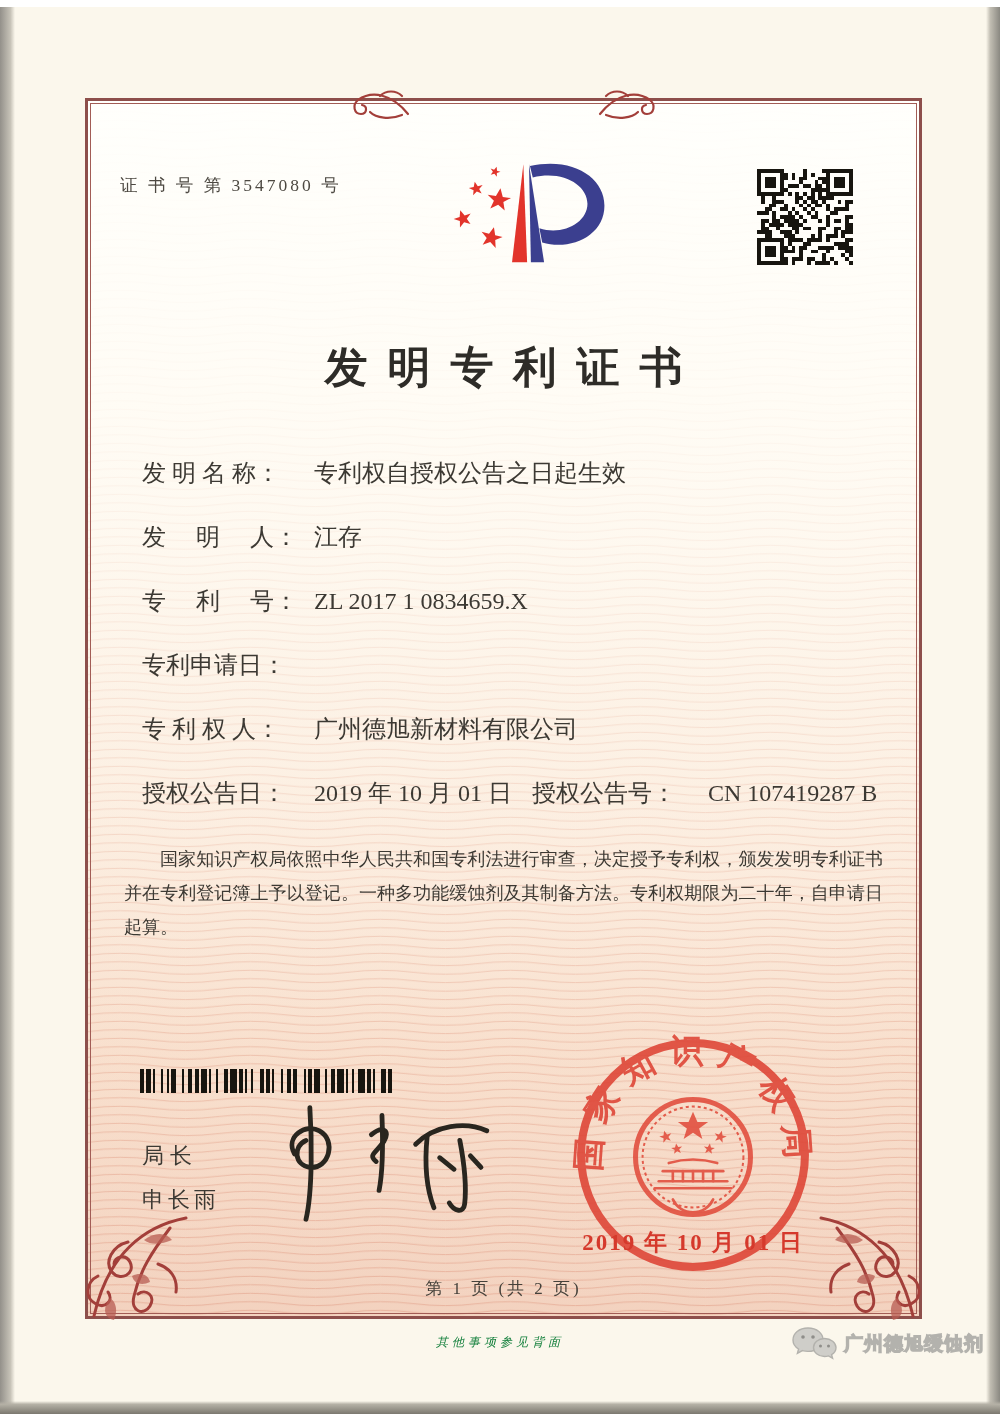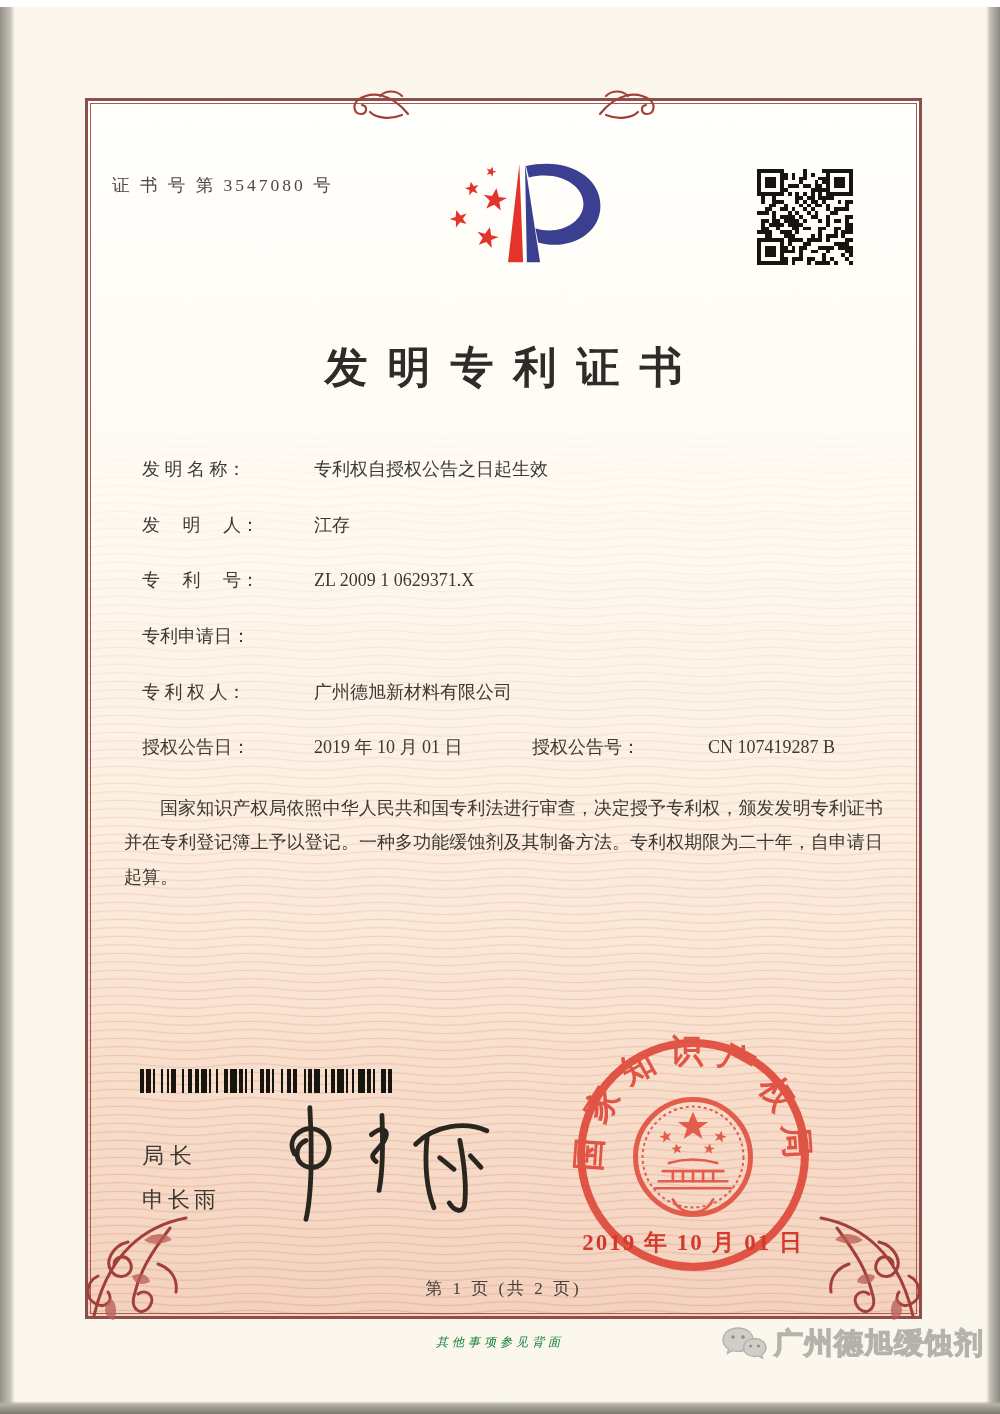--- a/index.html
+++ b/index.html
@@ -16,30 +16,30 @@
   .guilloche{position:absolute;inset:0;width:100%;height:100%;z-index:1;opacity:.55;}
   .fade{position:absolute;inset:0;z-index:2;background:linear-gradient(180deg,rgba(255,255,252,.98) 0%,rgba(255,252,245,.92) 25%,rgba(253,243,231,.6) 50%,rgba(250,227,207,.18) 78%,rgba(248,215,192,0) 100%);}
   .content{position:relative;z-index:3;height:100%;}
 
   .ornament{position:absolute;z-index:7;pointer-events:none;}
   .orn-bl{left:-14px;bottom:-12px;}
   .orn-br{right:-14px;bottom:-12px;transform:scaleX(-1);}
   .orn-tl{left:262px;top:-17px;}
   .orn-tr{left:508px;top:-17px;transform:scaleX(-1);}
 
-  .header-row{display:flex;align-items:flex-start;padding:50px 40px 0 24px;}
+  .header-row{display:flex;align-items:flex-start;padding:50px 40px 0 32px;}
   .cert-no{margin-top:22px;font-size:17.5px;letter-spacing:3px;color:#4d4942;white-space:nowrap;}
   .logo-wrap{flex:1;display:flex;justify-content:center;margin-left:-40px;}
   .qr{display:grid;grid-template-columns:repeat(25,1fr);width:96px;height:96px;margin:18px 26px 0 0;}
   .qr b{display:block;}
   .qr b.on{background:#17150f;}
 
   .doc-title{text-align:center;margin-top:56px;font-size:43px;font-weight:600;color:#2e2c28;letter-spacing:20px;padding-left:20px;}
 
-  .fields{margin-top:60px;padding:0 40px 0 54px;font-size:18px;color:#3c3933;}
+  .fields{margin-top:60px;padding:0 40px 0 54px;font-size:24px;color:#3c3933;}
   .field-row{display:flex;margin-bottom:30.5px;line-height:1.4;}
   .field-label{flex:none;width:172px;white-space:nowrap;}
   .field-value{flex:1;}
   .grant-row{display:flex;}
   .grant-row .field-label{width:172px;}
   .grant-row .v1{width:218px;}
   .grant-row .l2{width:176px;}
 
   .paras{margin-top:26px;padding:0 36px;font-size:18px;line-height:1.9;color:#3c3933;text-align:justify;}
   .paras p{margin:0;text-indent:2em;}
@@ -52,21 +52,21 @@
   .sig-name{position:absolute;left:54px;top:1084px;font-size:22px;color:#3c3933;letter-spacing:4px;}
   .signature{position:absolute;left:168px;top:995px;}
 
   .seal{position:absolute;left:484px;top:933px;width:242px;height:242px;z-index:4;mix-blend-mode:multiply;}
   .seal-date{position:absolute;left:0;width:100%;top:193px;text-align:center;font-size:23px;color:#d5392c;letter-spacing:2px;font-weight:600;z-index:5;}
 
   .page-info{position:absolute;left:0;right:0;bottom:16px;text-align:center;font-size:17px;letter-spacing:3px;color:#45413a;}
 
   .back-note{position:absolute;top:1334px;left:0;width:100%;text-align:center;font-size:12px;font-style:italic;letter-spacing:4px;color:#15803d;z-index:20;}
   .watermark{position:absolute;top:1324px;right:16px;display:flex;align-items:center;gap:6px;z-index:21;}
-  .wm-text{font-size:29px;font-weight:700;color:#d8d7d2;-webkit-text-stroke:1.2px #b3b2ad;letter-spacing:1px;font-family:"Liberation Sans","DejaVu Sans",sans-serif;}
+  .wm-text{font-size:19px;font-weight:700;color:#d8d7d2;-webkit-text-stroke:1.2px #b3b2ad;letter-spacing:1px;font-family:"Liberation Sans","DejaVu Sans",sans-serif;}
 </style>
 </head>
 <body>
 
 <div class="page">
   <div class="frame">
 
     <svg class="guilloche" xmlns="http://www.w3.org/2000/svg">
       <defs>
         <pattern id="wv" width="130" height="8.5" patternUnits="userSpaceOnUse">
@@ -780,21 +780,21 @@
         <div class="field-row">
           <span class="field-label">发 明 名 称：</span>
           <span class="field-value">专利权自授权公告之日起生效</span>
         </div>
         <div class="field-row">
           <span class="field-label">发　  明　 人：</span>
           <span class="field-value">江存</span>
         </div>
         <div class="field-row">
           <span class="field-label">专　  利　 号：</span>
-          <span class="field-value">ZL 2009 1 0629371.X</span>
+          <span class="field-value">ZL 2017 1 0834659.X</span>
         </div>
         <div class="field-row">
           <span class="field-label">专利申请日：</span>
         </div>
         <div class="field-row">
           <span class="field-label">专 利 权 人：</span>
           <span class="field-value">广州德旭新材料有限公司</span>
         </div>
         <div class="field-row grant-row">
           <span class="field-label">授权公告日：</span>

